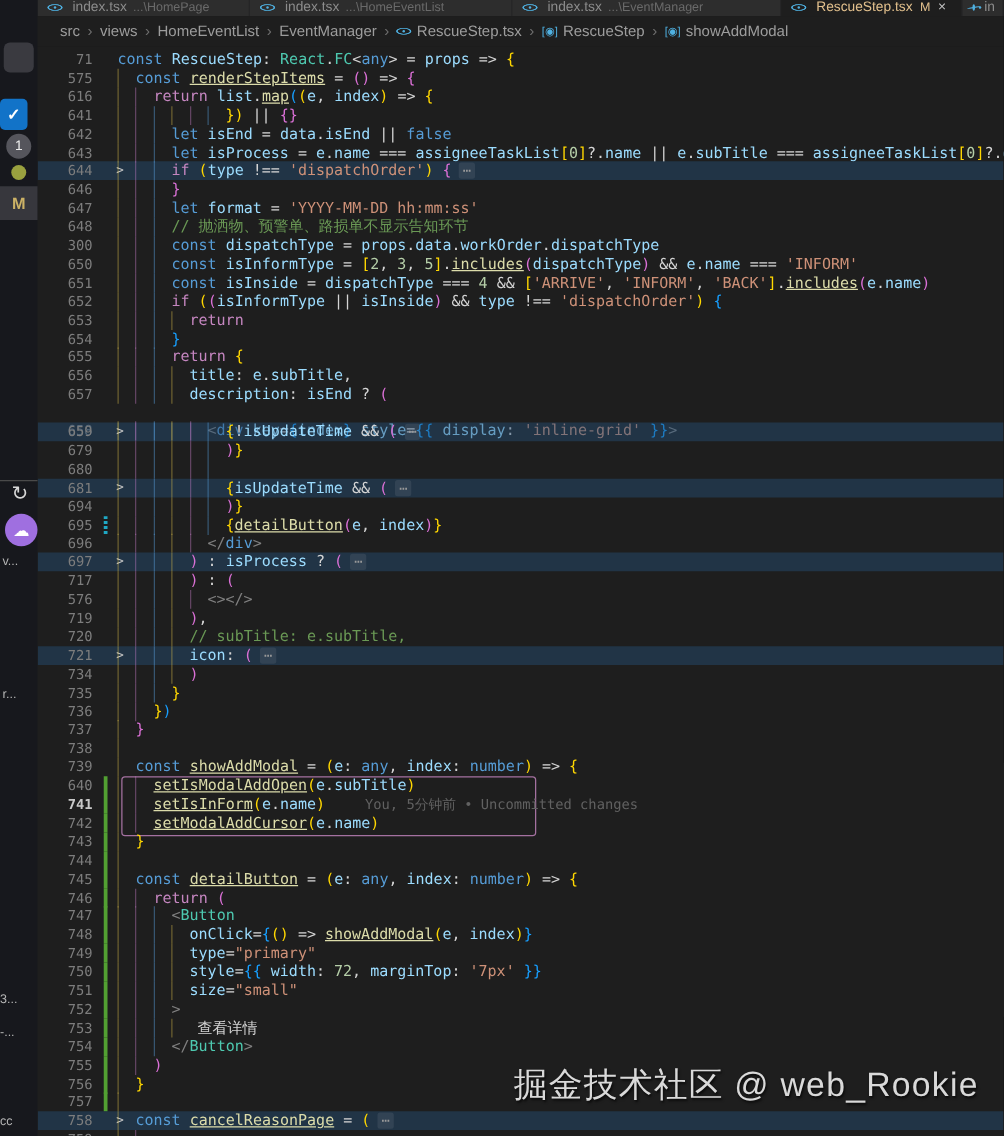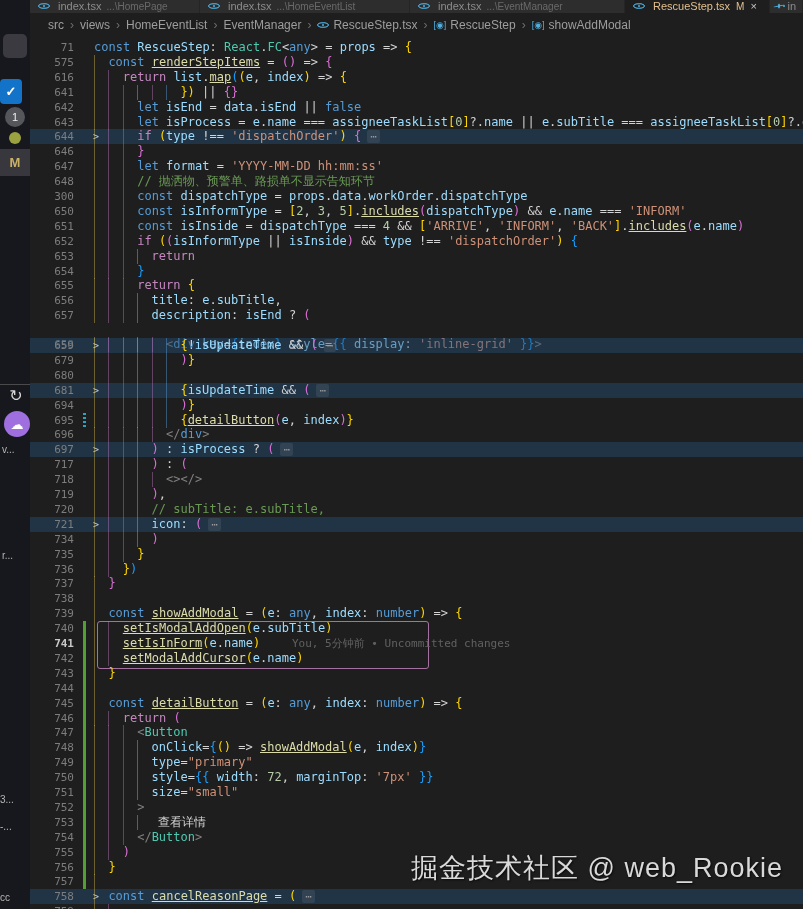--- a/index.html
+++ b/index.html
@@ -397,21 +397,21 @@
       </div>
       <div class="row" style="top: 420.2px;">
         <span class="lnum">717</span>
         <span class="guide" style="left: 64px; border-left-color: rgba(226, 195, 76, 0.4);"></span>
         <span class="guide" style="left: 78.4px; border-left-color: rgba(199, 125, 199, 0.4);"></span>
         <span class="guide" style="left: 92.8px; border-left-color: rgba(86, 156, 214, 0.45);"></span>
         <span class="guide" style="left: 107.2px; border-left-color: rgba(226, 195, 76, 0.4);"></span>
         <span class="code" style="left: 121.6px;"><span class="tk-b2">)</span><span class="tk-p"> : </span><span class="tk-b2">(</span></span>
       </div>
       <div class="row" style="top: 435.1px;">
-        <span class="lnum">718</span>
+        <span class="lnum">576</span>
         <span class="guide" style="left: 64px; border-left-color: rgba(226, 195, 76, 0.4);"></span>
         <span class="guide" style="left: 78.4px; border-left-color: rgba(199, 125, 199, 0.4);"></span>
         <span class="guide" style="left: 92.8px; border-left-color: rgba(86, 156, 214, 0.45);"></span>
         <span class="guide" style="left: 107.2px; border-left-color: rgba(226, 195, 76, 0.4);"></span>
         <span class="guide" style="left: 121.6px; border-left-color: rgba(199, 125, 199, 0.4);"></span>
         <span class="code" style="left: 136px;"><span class="tk-ab">&lt;&gt;&lt;/&gt;</span></span>
       </div>
       <div class="row" style="top: 450px;">
         <span class="lnum">719</span>
         <span class="guide" style="left: 64px; border-left-color: rgba(226, 195, 76, 0.4);"></span>
@@ -467,21 +467,21 @@
         <span class="lnum">738</span>
         <span class="guide" style="left: 64px; border-left-color: rgba(226, 195, 76, 0.4);"></span>
         <span class="code" style="left: 78.4px;"></span>
       </div>
       <div class="row" style="top: 569.2px;">
         <span class="lnum">739</span>
         <span class="guide" style="left: 64px; border-left-color: rgba(226, 195, 76, 0.4);"></span>
         <span class="code" style="left: 78.4px;"><span class="tk-kw">const </span><span class="tk-fn">showAddModal</span><span class="tk-p"> = </span><span class="tk-b1">(</span><span class="tk-v">e</span><span class="tk-p">: </span><span class="tk-kw">any</span><span class="tk-p">, </span><span class="tk-v">index</span><span class="tk-p">: </span><span class="tk-kw">number</span><span class="tk-b1">)</span><span class="tk-p"> =&gt; </span><span class="tk-b1">{</span></span>
       </div>
       <div class="row" style="top: 584.1px;">
-        <span class="lnum">740</span>
+        <span class="lnum">640</span>
         <span class="gbar a"></span>
         <span class="guide" style="left: 64px; border-left-color: rgba(226, 195, 76, 0.4);"></span>
         <span class="guide" style="left: 78.4px; border-left-color: rgba(199, 125, 199, 0.4);"></span>
         <span class="code" style="left: 92.8px;"><span class="tk-fn">setIsModalAddOpen</span><span class="tk-b1">(</span><span class="tk-v">e</span><span class="tk-p">.</span><span class="tk-v">subTitle</span><span class="tk-b1">)</span></span>
       </div>
       <div class="row" style="top: 599px;">
         <span class="lnum bold">741</span>
         <span class="gbar a"></span>
         <span class="guide" style="left: 64px; border-left-color: rgba(226, 195, 76, 0.4);"></span>
         <span class="guide" style="left: 78.4px; border-left-color: rgba(199, 125, 199, 0.4);"></span>

